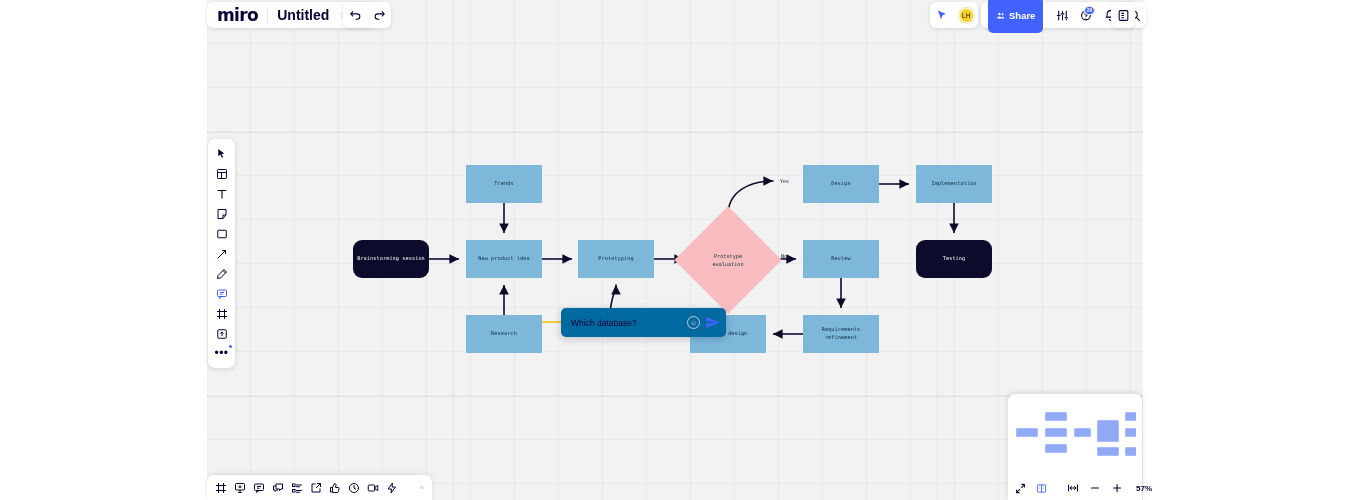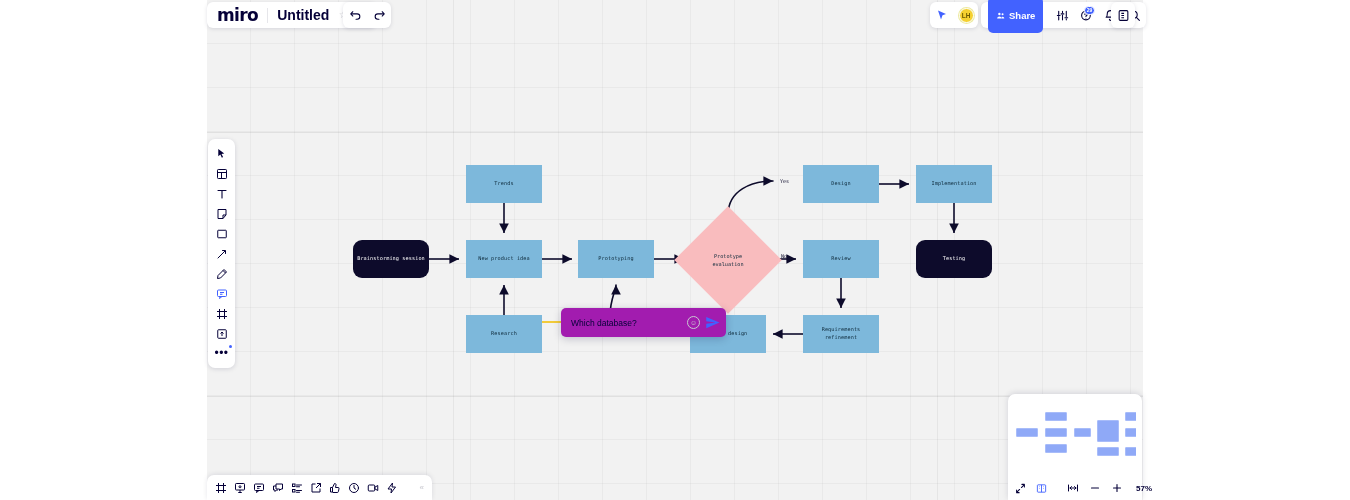--- a/index.html
+++ b/index.html
@@ -181,21 +181,21 @@
   
   .pinline { position:absolute; height:2px; background:#f2cb3a; }
   .pindot {
     position:absolute; width:7px; height:7px; border-radius:50%;
     background:#f2cb3a; border:1px solid #fff;
   }
 
   
   #comment-box {
     position:absolute; left:561px; top:308px; width:165px; height:29px;
-    background:#a21caf; border-radius:5px;
+    background:#0369a1; border-radius:5px;
     box-shadow:0 2px 8px rgba(5,0,56,0.2);
     display:flex; align-items:center; padding:0 7px 0 10px; gap:5px;
     z-index:25;
   }
   #comment-input {
     flex:1; border:none; outline:none; background:transparent;
     font-family:"Liberation Sans", sans-serif;
     font-size:8.5px; color:#050038; padding:0;
   }
   #comment-input::placeholder { color:#9b9ba5; }

